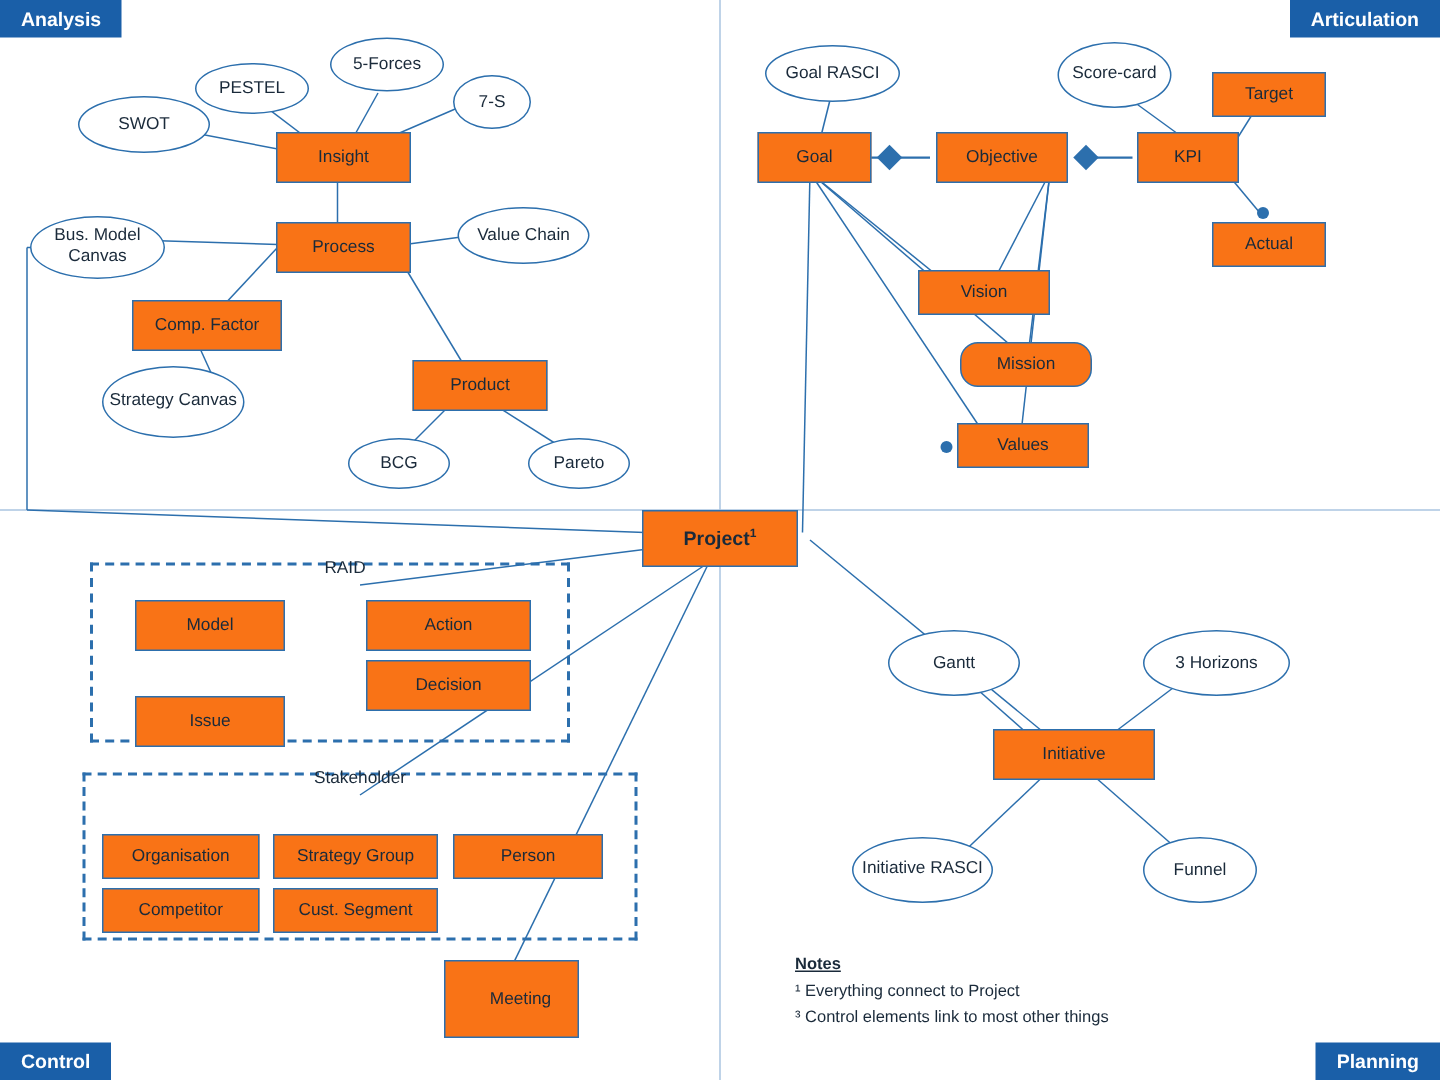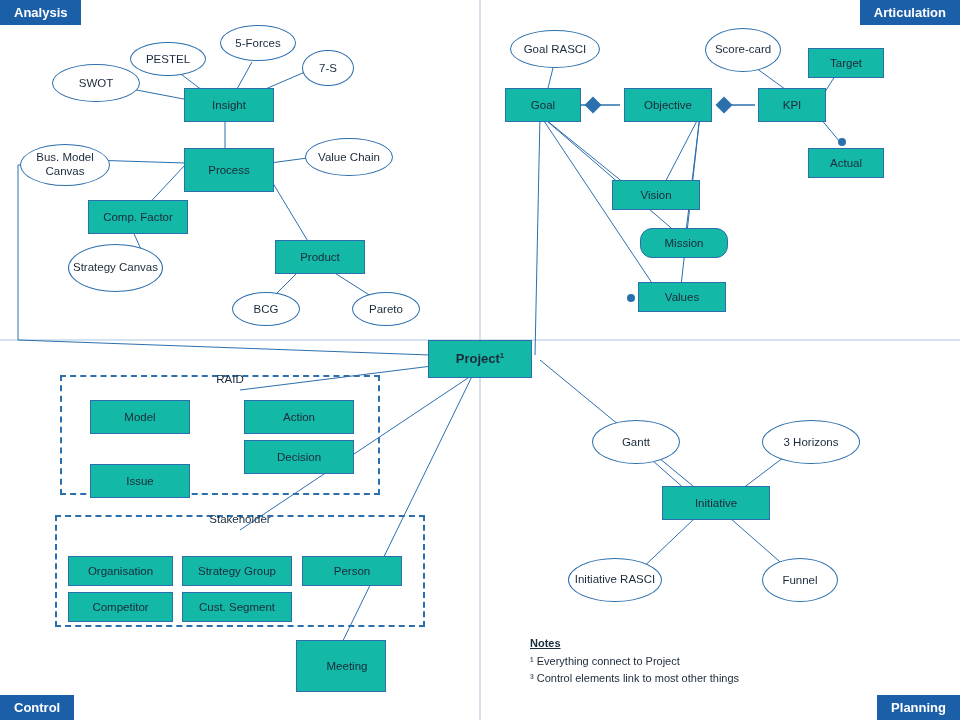--- a/index.html
+++ b/index.html
@@ -42,21 +42,21 @@
       position: absolute;
       display: flex;
       align-items: center;
       justify-content: center;
       text-align: center;
       font-size: 11.5px;
       color: #1a2a3a;
     }
     .rect-node {
       border: 1.5px solid #2c6fad;
-      background: #14b8a6;
+      background: #f97316;
     }
     .oval-node {
       border: 1.5px solid #2c6fad;
       background: #fff;
       border-radius: 50%;
     }
     .dashed-box {
       border: 2px dashed #2c6fad;
       background: transparent;
       position: absolute;
@@ -186,21 +186,21 @@
 </div>
 
 <div class="node rect-node" style="left:184px;top:88px;width:90px;height:34px;">
   <span>Insight</span>
 </div>
 
 <div class="node oval-node" style="left:20px;top:144px;width:90px;height:42px;line-height:1.2;">
   <span>Bus. Model Canvas</span>
 </div>
 
-<div class="node rect-node" style="left:184px;top:148px;width:90px;height:44px;">
+<div class="node rect-node" style="left:184px;top:148px;width:90px;height:34px;">
   <span>Process</span>
 </div>
 
 <div class="node oval-node" style="left:305px;top:138px;width:88px;height:38px;">
   <span>Value Chain</span>
 </div>
 
 <div class="node rect-node" style="left:88px;top:200px;width:100px;height:34px;">
   <span>Comp. Factor</span>
 </div>

